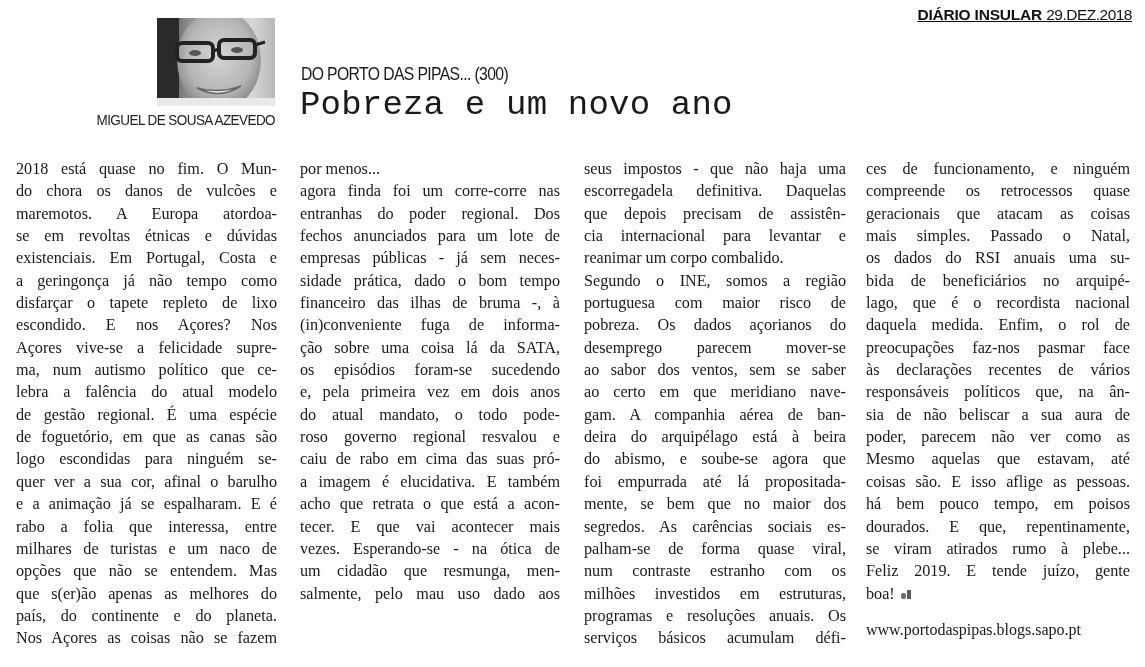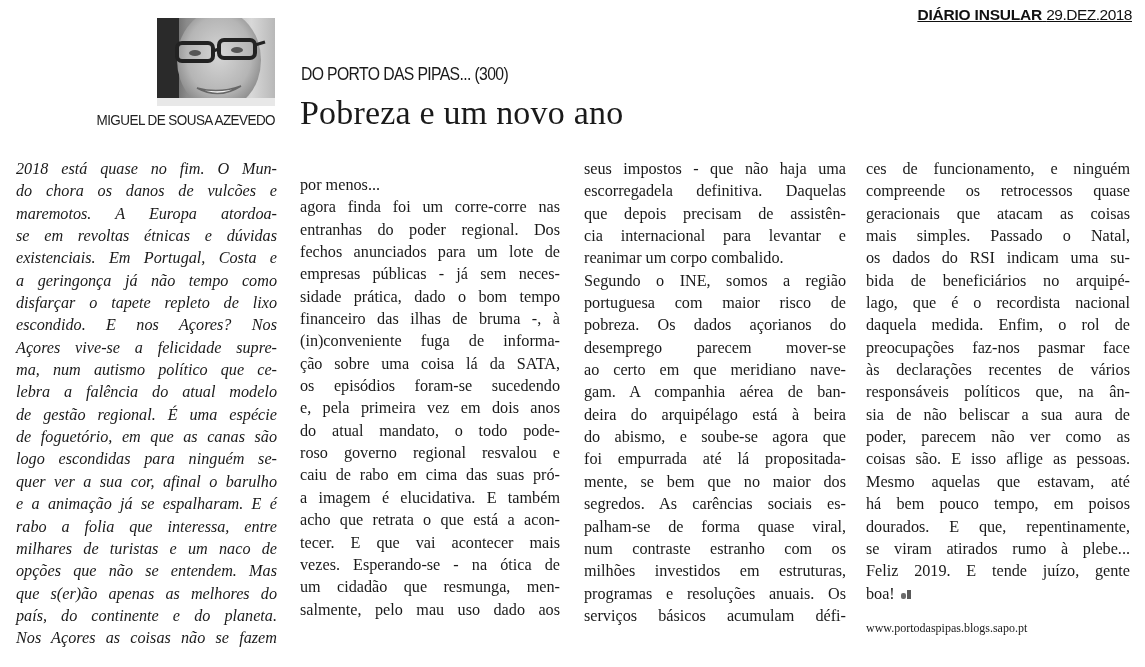--- a/index.html
+++ b/index.html
@@ -3,32 +3,32 @@
 <meta charset="utf-8">
 <style>
   html, body { margin:0; padding:0; background:#ffffff; }
   body { width:1145px; height:667px; position:relative; overflow:hidden; color:#1a1a1a; }
   .masthead { position:absolute; top:6px; right:13px; font-family:"Liberation Sans", sans-serif; font-size:15.5px; color:#111; letter-spacing:-0.2px;text-decoration:underline; }
   .masthead .pub { font-weight:bold; }
   .masthead .date { font-weight:normal; letter-spacing:-0.5px; }
   .photo { position:absolute; left:157px; top:18px; width:118px; height:88px; overflow:hidden; background:#c9c9c9; }
   .author { position:absolute; left:80px; top:112px; width:195px; text-align:right; font-family:"Liberation Sans", sans-serif; font-size:14.5px; letter-spacing:-0.6px; color:#222; transform:scaleX(0.93); transform-origin:right center; }
   .kicker { position:absolute; left:301px; top:64px; font-family:"Liberation Sans", sans-serif; font-size:17.5px; letter-spacing:-0.7px; color:#1a1a1a; transform:scaleX(0.9); transform-origin:left center; }
-  .headline { position:absolute; left:300px; top:94px; font-family:Liberation Serif, serif; font-size:34px; color:#1a1a1a; letter-spacing:0.2px; }
+  .headline { position:absolute; left:300px; top:86px; font-family:Liberation Mono, monospace; font-size:34px; color:#1a1a1a; letter-spacing:0.2px; }
   .col { position:absolute; top:158px; font-family:"Liberation Serif", serif; font-size:16.2px; line-height:22.35px; color:#1a1a1a; }
   .col .line { display:block; text-align:justify; text-align-last:justify; white-space:nowrap; height:22.35px; }
   .col .line.last { text-align-last:left; }
-  .col1 { left:16px; width:261px;font-style:italic; }
-  .col2 { left:300px; width:260px;margin-top:16px; }
+  .col1 { left:16px; width:261px; }
+  .col2 { left:300px; width:260px; }
   .col3 { left:584px; width:262px; }
   .col4 { left:866px; width:264px; }
   .endmark { display:inline-block; width:11px; height:9px; margin-left:6px; vertical-align:middle; position:relative; }
   .endmark::before { content:""; position:absolute; left:0; top:3px; width:5px; height:6px; background:#6b6b6b; border-radius:2px; }
   .endmark::after { content:""; position:absolute; left:6px; top:0; width:4px; height:9px; background:#5a5a5a; }
-  .website { position:absolute; left:866px; top:621px; font-family:"Liberation Serif", serif; font-size:12px; color:#1a1a1a; }
+  .website { position:absolute; left:866px; top:621px; font-family:"Liberation Serif", serif; font-size:16px; color:#1a1a1a; }
 </style>
 </head>
 <body>
 
 <div class="masthead">
   <span class="pub">DIÁRIO INSULAR</span>
   <span class="date">29.DEZ.2018</span>
 </div>
 
 <div class="photo">
@@ -116,50 +116,51 @@
 <div class="col col3">
   <span class="line">seus impostos - que não haja uma</span>
   <span class="line">escorregadela definitiva. Daquelas</span>
   <span class="line">que depois precisam de assistên-</span>
   <span class="line">cia internacional para levantar e</span>
   <span class="line last">reanimar um corpo combalido.</span>
   <span class="line">Segundo o INE, somos a região</span>
   <span class="line">portuguesa com maior risco de</span>
   <span class="line">pobreza. Os dados açorianos do</span>
   <span class="line">desemprego parecem mover-se</span>
+  <span class="line">ao sabor dos ventos, sem se saber</span>
   <span class="line">ao certo em que meridiano nave-</span>
   <span class="line">gam. A companhia aérea de ban-</span>
   <span class="line">deira do arquipélago está à beira</span>
   <span class="line">do abismo, e soube-se agora que</span>
   <span class="line">foi empurrada até lá propositada-</span>
   <span class="line">mente, se bem que no maior dos</span>
   <span class="line">segredos. As carências sociais es-</span>
   <span class="line">palham-se de forma quase viral,</span>
   <span class="line">num contraste estranho com os</span>
   <span class="line">milhões investidos em estruturas,</span>
   <span class="line">programas e resoluções anuais. Os</span>
   <span class="line">serviços básicos acumulam défi-</span>
 </div>
 
 <div class="col col4">
   <span class="line">ces de funcionamento, e ninguém</span>
   <span class="line">compreende os retrocessos quase</span>
   <span class="line">geracionais que atacam as coisas</span>
   <span class="line">mais simples. Passado o Natal,</span>
-  <span class="line">os dados do RSI indicam uma su-</span>
+  <span class="line">os dados do RSI anuais uma su-</span>
   <span class="line">bida de beneficiários no arquipé-</span>
   <span class="line">lago, que é o recordista nacional</span>
   <span class="line">daquela medida. Enfim, o rol de</span>
   <span class="line">preocupações faz-nos pasmar face</span>
   <span class="line">às declarações recentes de vários</span>
   <span class="line">responsáveis políticos que, na ân-</span>
   <span class="line">sia de não beliscar a sua aura de</span>
   <span class="line">poder, parecem não ver como as</span>
+  <span class="line">Mesmo aquelas que estavam, até</span>
   <span class="line">coisas são. E isso aflige as pessoas.</span>
-  <span class="line">Mesmo aquelas que estavam, até</span>
   <span class="line">há bem pouco tempo, em poisos</span>
   <span class="line">dourados. E que, repentinamente,</span>
   <span class="line">se viram atirados rumo à plebe...</span>
   <span class="line">Feliz 2019. E tende juízo, gente</span>
   <span class="line last"><span>boa!</span><span class="endmark"></span></span>
 </div>
 
 <div class="website">www.portodaspipas.blogs.sapo.pt</div>
 
 </body></html>

